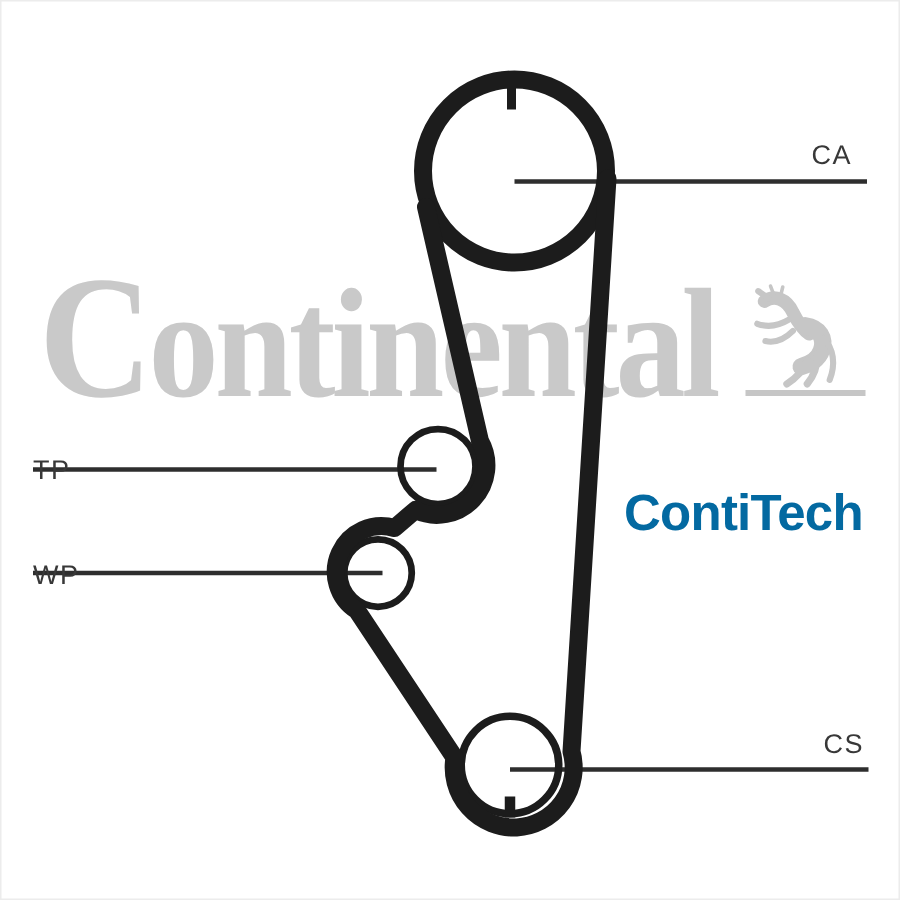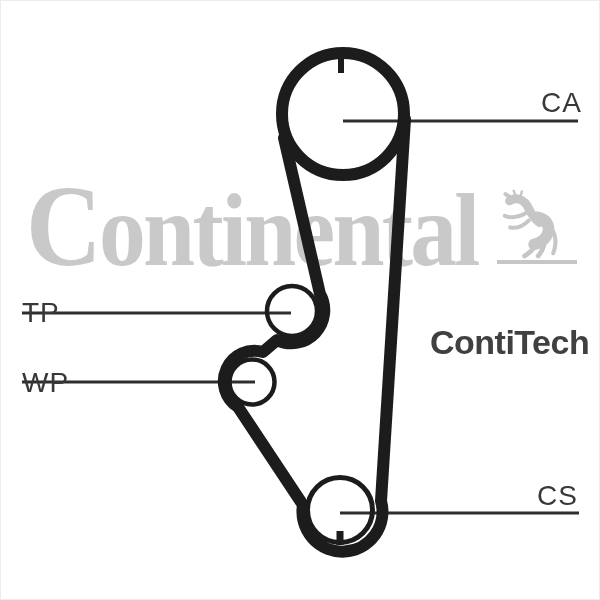--- a/index.html
+++ b/index.html
@@ -17,34 +17,34 @@
     color:#c9c9c9;white-space:nowrap;
     transform:scaleX(0.9);transform-origin:left top;
   }
   .wordmark::first-letter{font-size:1.12em;}
   .horse{position:absolute;left:496px;top:189px;width:68px;height:70px;}
   .horse-underline{position:absolute;left:497px;top:260px;width:80px;height:4px;background:#c6c6c6;}
   .contitech{
     position:absolute;left:416px;top:325px;
     font-family:"Liberation Sans",sans-serif;font-weight:bold;
     font-size:34px;line-height:34px;letter-spacing:-0.5px;
-    color:#404040;white-space:nowrap;margin-left:14px;
+    color:#0369a1;white-space:nowrap;
   }
   
   #belt-svg{position:absolute;left:0;top:0;z-index:2;}
   
   .lbl{
     position:absolute;z-index:3;
-    font-size:28px;line-height:26px;letter-spacing:1px;color:#383838;
+    font-size:18px;line-height:26px;letter-spacing:1px;color:#383838;
     white-space:nowrap;
   }
   .lbl-ca{left:541px;top:90px;}
   .lbl-tp{left:22px;top:300px;}
   .lbl-wp{left:22px;top:370px;}
-  .lbl-cs{left:537px;top:483px;}
+  .lbl-cs{left:549px;top:483px;}
 </style>
 </head>
 <body>
 
 <div id="stage">
 
   <div id="watermark">
     <div class="wordmark">Continental</div>
 
     <svg class="horse" viewBox="0 0 100 100">

